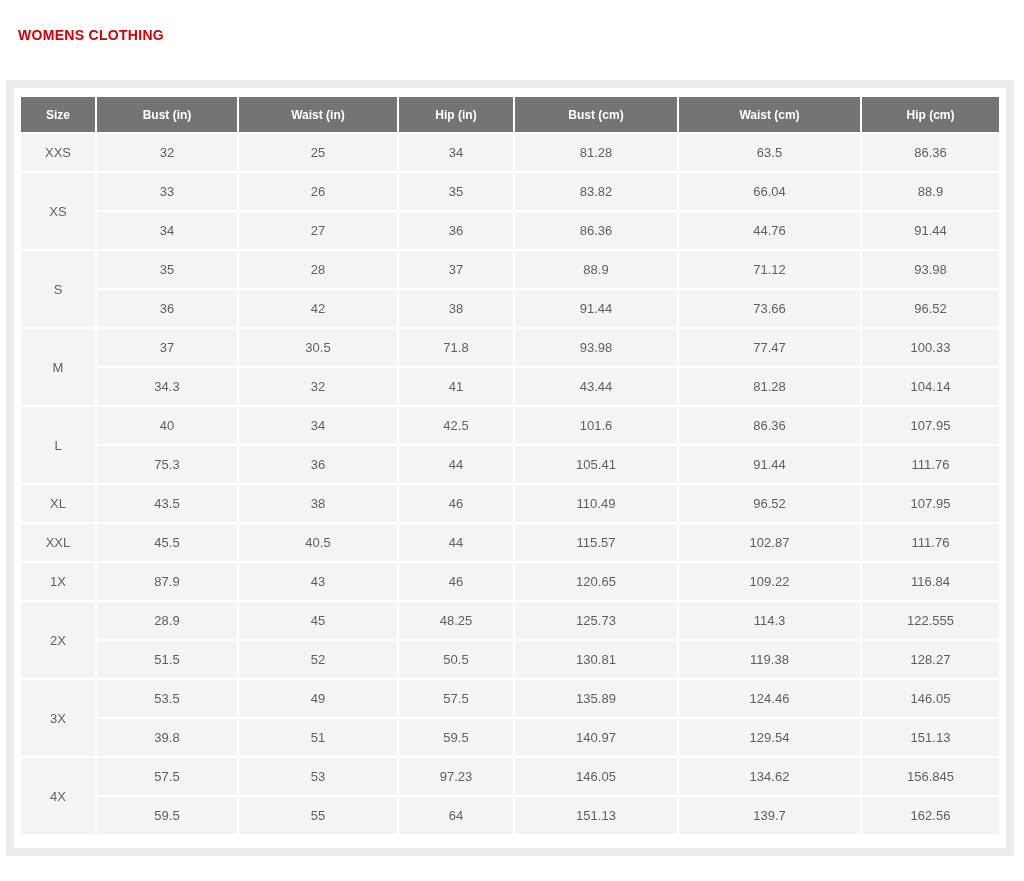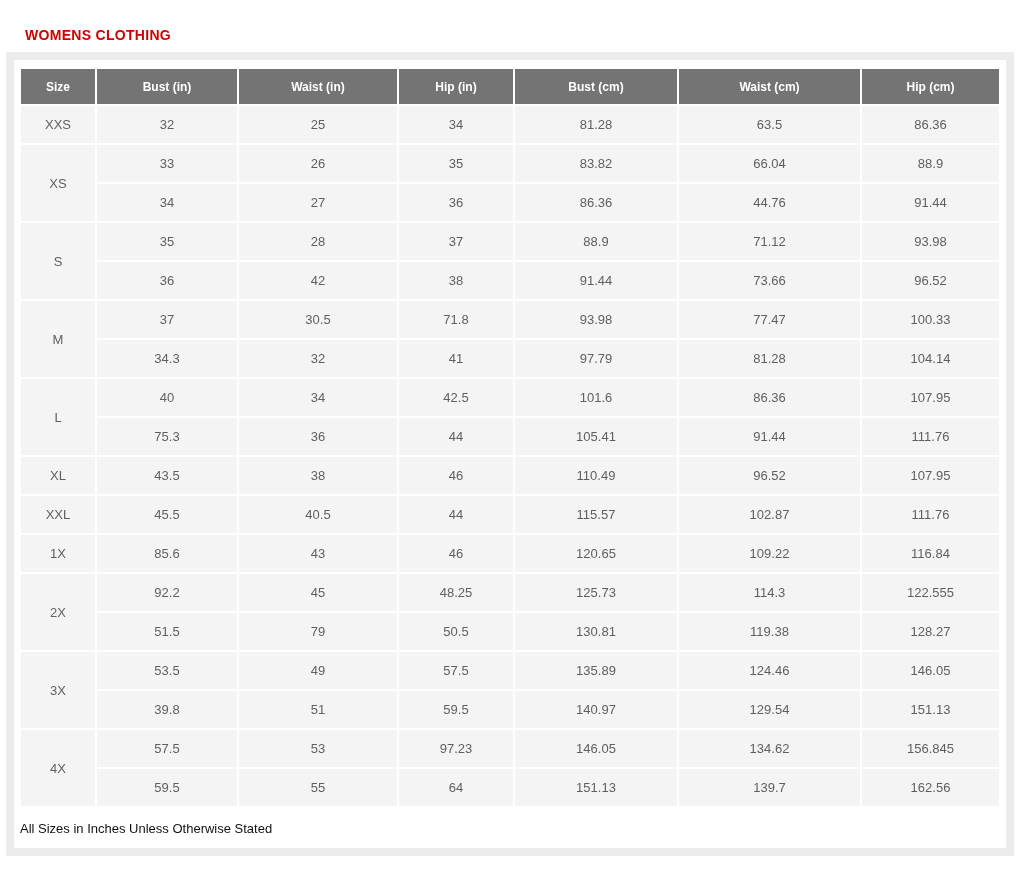--- a/index.html
+++ b/index.html
@@ -7,25 +7,25 @@
   body {
     width: 1024px; height: 881px;
     background: #ffffff;
     font-family: "Liberation Sans", sans-serif;
     overflow: hidden;
   }
   .title {
     color: #cc0000;
     font-size: 14px;
     font-weight: bold;
-    margin: 27px 0 0 25px;
+    margin: 27px 0 0 18px;
     letter-spacing: 0.3px;
   }
   .panel {
-    margin: 9px 10px 0 6px;
+    margin: 37px 10px 0 6px;
     border: 8px solid #ececec;
     background: #ffffff;
     padding: 7px 1px 12px 5px;
   }
   table.size-table {
     border-collapse: separate;
     border-spacing: 2px;
     table-layout: fixed;
     width: 982px;
     background: #ffffff;
@@ -132,21 +132,21 @@
             <td>30.5</td>
             <td>71.8</td>
             <td>93.98</td>
             <td>77.47</td>
             <td>100.33</td>
           </tr>
           <tr>
             <td>34.3</td>
             <td>32</td>
             <td>41</td>
-            <td>97.79</td>
+            <td>43.44</td>
             <td>81.28</td>
             <td>104.14</td>
           </tr>
           <tr>
             <td rowspan="2">L</td>
             <td>40</td>
             <td>34</td>
             <td>42.5</td>
             <td>101.6</td>
             <td>86.36</td>
@@ -173,39 +173,39 @@
             <td rowspan="1">XXL</td>
             <td>45.5</td>
             <td>40.5</td>
             <td>44</td>
             <td>115.57</td>
             <td>102.87</td>
             <td>111.76</td>
           </tr>
           <tr>
             <td rowspan="1">1X</td>
-            <td>85.6</td>
+            <td>87.9</td>
             <td>43</td>
             <td>46</td>
             <td>120.65</td>
             <td>109.22</td>
             <td>116.84</td>
           </tr>
           <tr>
             <td rowspan="2">2X</td>
-            <td>92.2</td>
+            <td>28.9</td>
             <td>45</td>
             <td>48.25</td>
             <td>125.73</td>
             <td>114.3</td>
             <td>122.555</td>
           </tr>
           <tr>
             <td>51.5</td>
-            <td>79</td>
+            <td>52</td>
             <td>50.5</td>
             <td>130.81</td>
             <td>119.38</td>
             <td>128.27</td>
           </tr>
           <tr>
             <td rowspan="2">3X</td>
             <td>53.5</td>
             <td>49</td>
             <td>57.5</td>
@@ -233,15 +233,14 @@
           <tr>
             <td>59.5</td>
             <td>55</td>
             <td>64</td>
             <td>151.13</td>
             <td>139.7</td>
             <td>162.56</td>
           </tr>
         </tbody>
     </table>
-    <div class="footnote">All Sizes in Inches Unless Otherwise Stated</div>
   </div>
 </div>
 
 </body></html>

